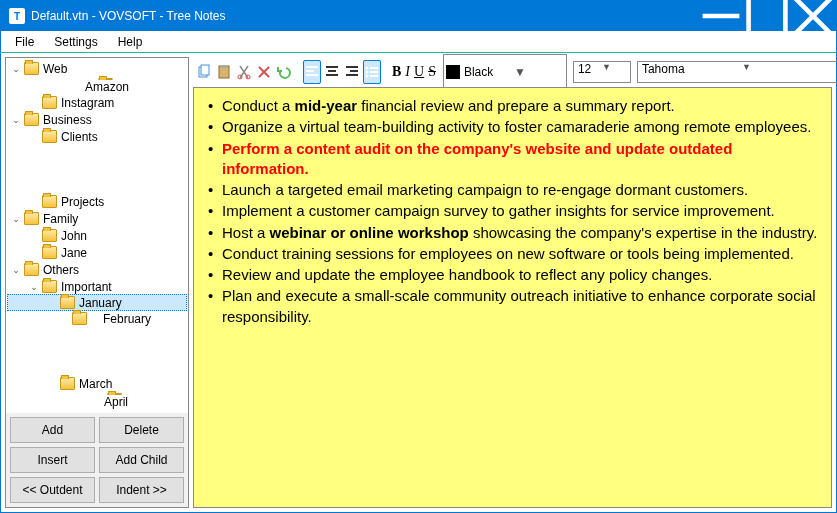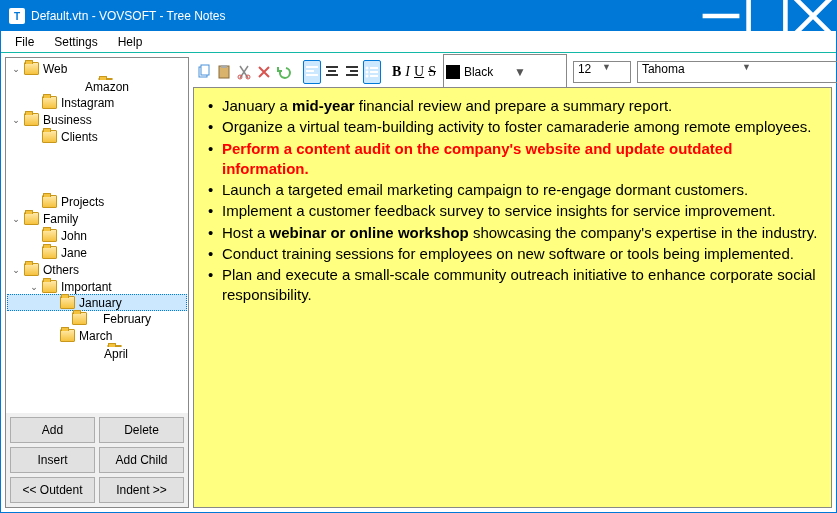--- a/index.html
+++ b/index.html
@@ -137,21 +137,21 @@
           <div class="tree-node selected" style="padding-left: 38px;">
             <span class="toggle"></span>
             <span class="folder-icon"></span>
             <span class="tree-label">January</span>
           </div>
           <div class="tree-node" style="padding-left: 38px; gap: 12px;">
             <span class="toggle"></span>
             <span class="folder-icon"></span>
             <span class="tree-label">February</span>
           </div>
-          <div class="tree-node" style="padding-left: 38px;">
+          <div class="tree-node" style="padding-left: 38px; margin-top: 48px;">
             <span class="toggle"></span>
             <span class="folder-icon"></span>
             <span class="tree-label">March</span>
           </div>
           <div class="tree-node" style="padding-left: 38px; flex-direction: column;">
             <span class="toggle"></span>
             <span class="folder-icon"></span>
             <span class="tree-label">April</span>
           </div>
         </div>
@@ -251,25 +251,26 @@
           <span>12</span>
           <span class="dd">▼</span>
         </div>
         <div class="font-select">
           <span>Tahoma</span>
           <span class="dd">▼</span>
         </div>
       </div>
       <div class="editor" id="editor">
         <ul id="notes-list">
-            <li><span>January a </span><span class="bold">mid-year</span><span> financial review and prepare a summary report.</span></li>
+            <li><span>Conduct a </span><span class="bold">mid-year</span><span> financial review and prepare a summary report.</span></li>
             <li><span>Organize a virtual team-building activity to foster camaraderie among remote employees.</span></li>
             <li><span class="red">Perform a content audit on the company's website and update outdated information.</span></li>
             <li><span>Launch a targeted email marketing campaign to re-engage dormant customers.</span></li>
-            <li><span>Implement a customer feedback survey to service insights for service improvement.</span></li>
+            <li><span>Implement a customer campaign survey to gather insights for service improvement.</span></li>
             <li><span>Host a </span><span class="bold">webinar or online workshop</span><span> showcasing the company's expertise in the industry.</span></li>
             <li><span>Conduct training sessions for employees on new software or tools being implemented.</span></li>
+            <li><span>Review and update the employee handbook to reflect any policy changes.</span></li>
             <li><span>Plan and execute a small-scale community outreach initiative to enhance corporate social responsibility.</span></li>
           </ul>
       </div>
     </div>
   </div>
 </div>
 
 </body></html>

